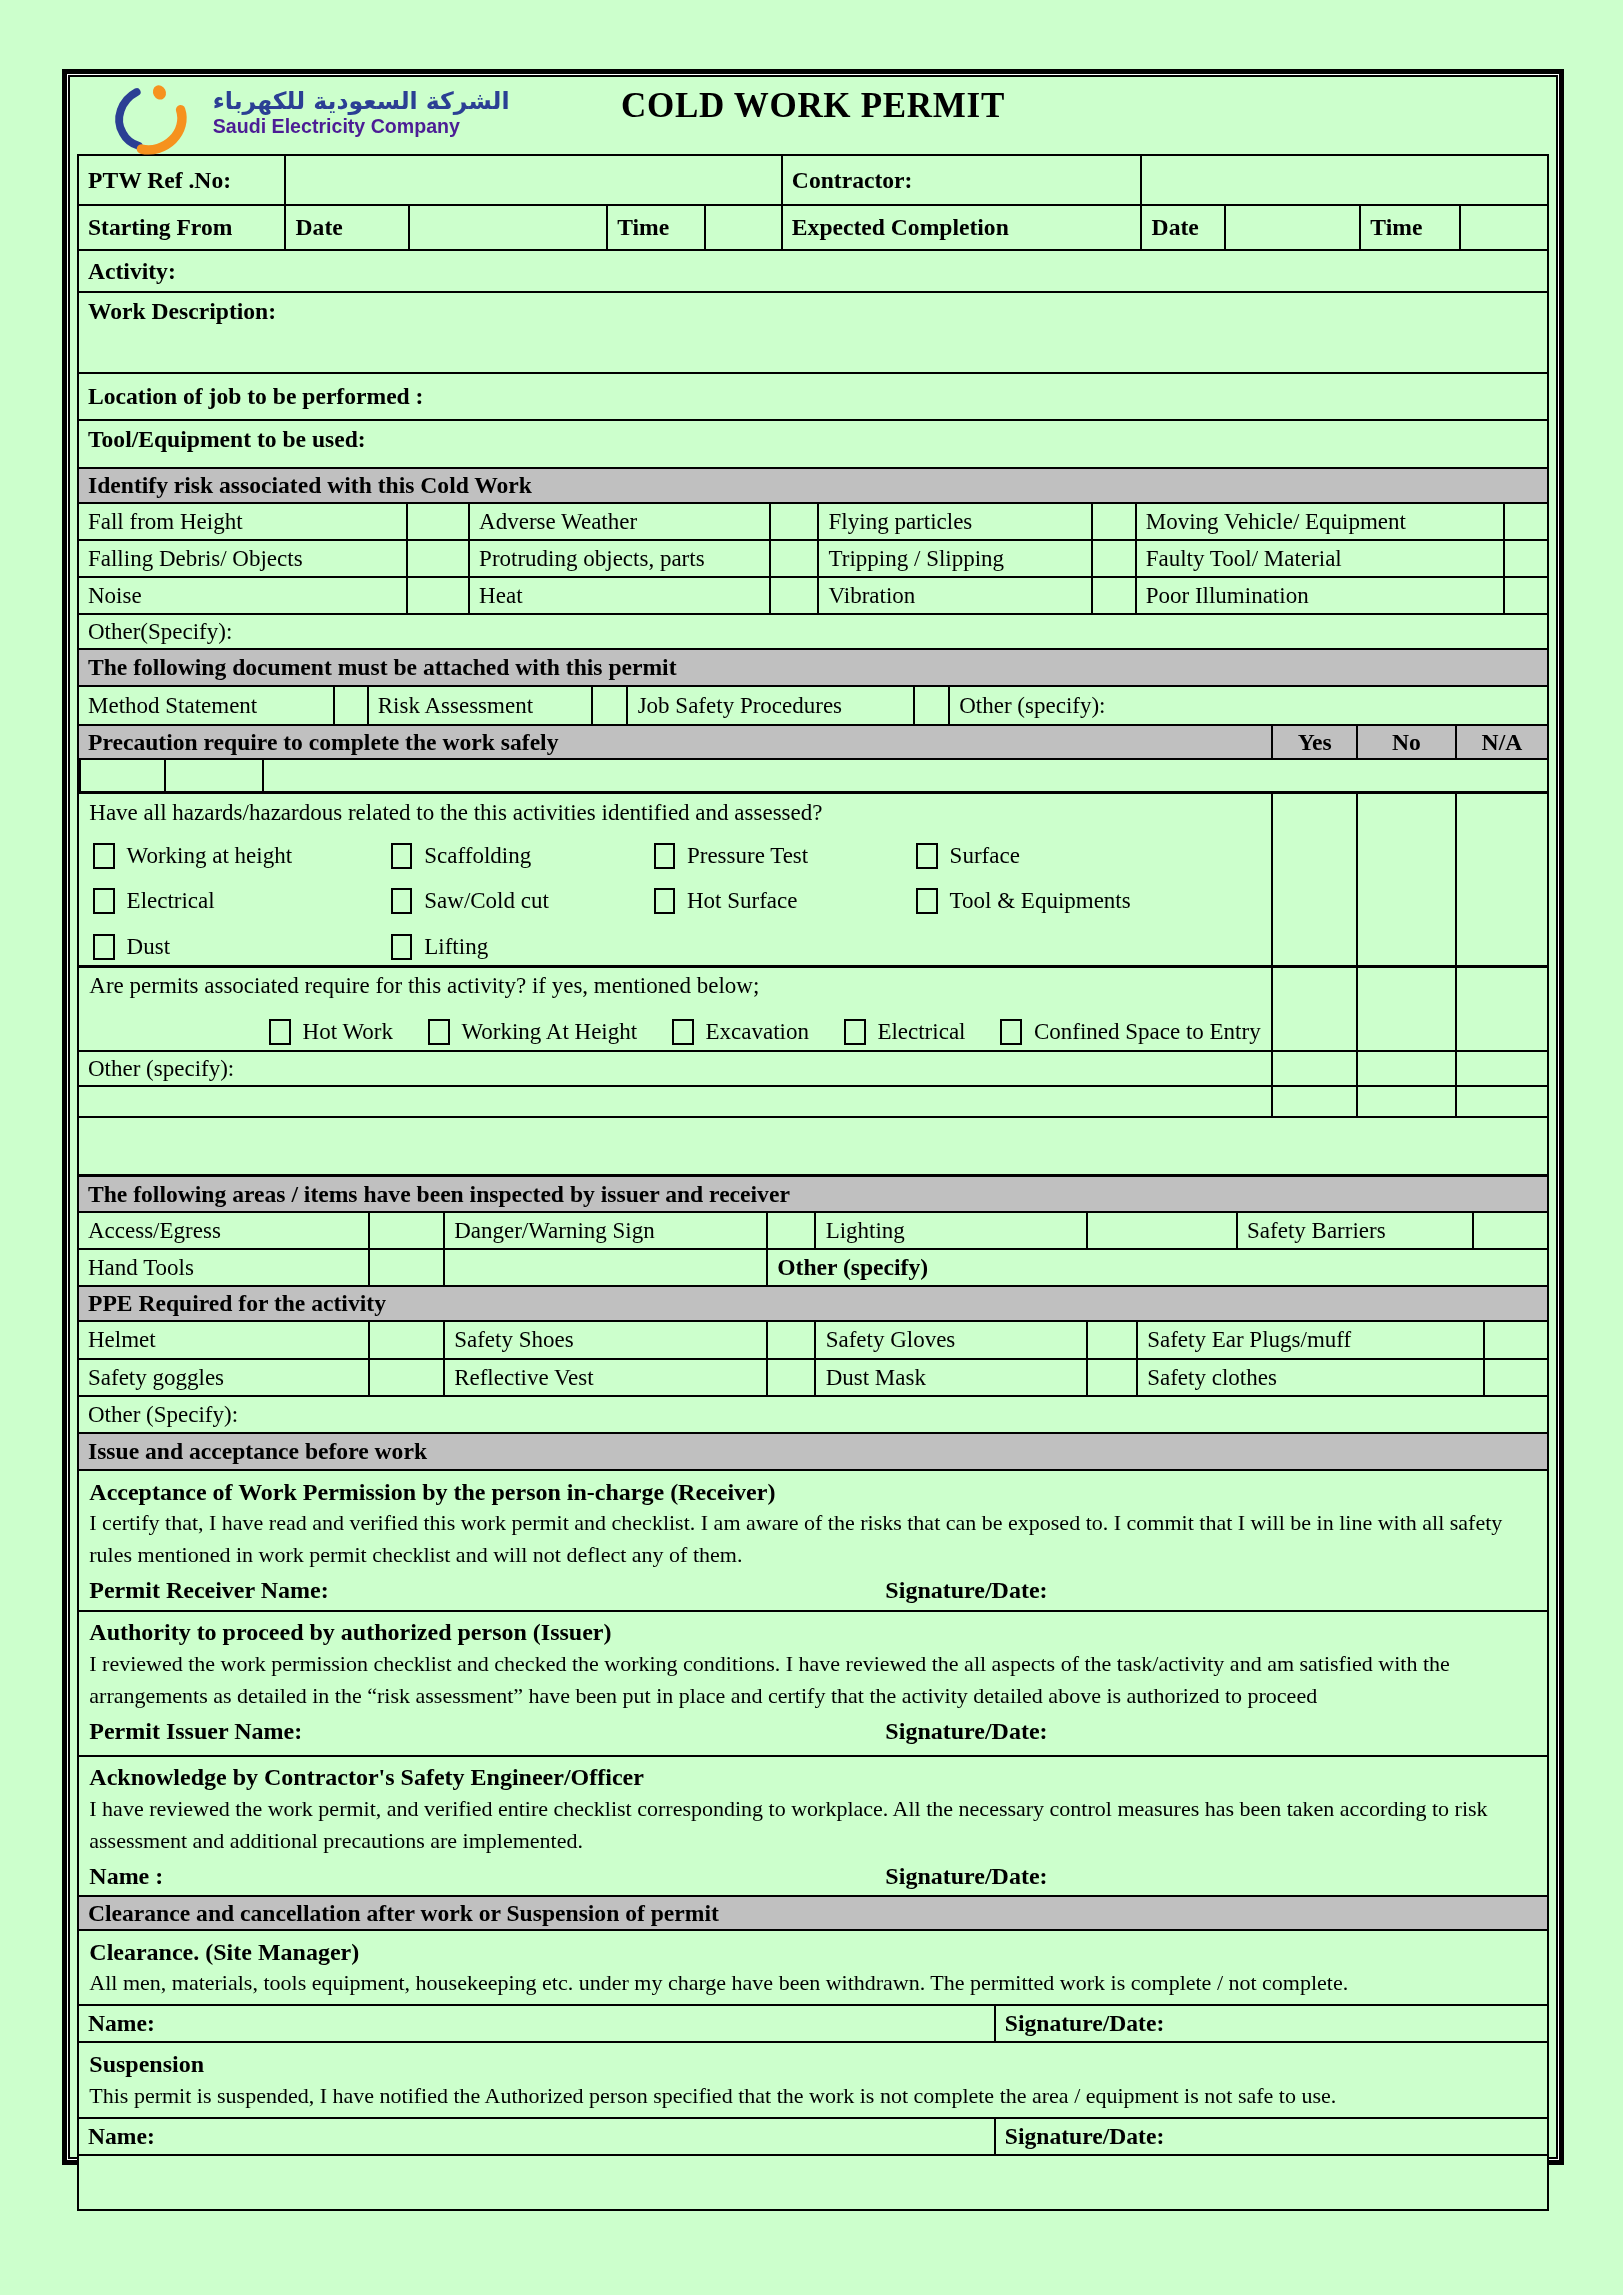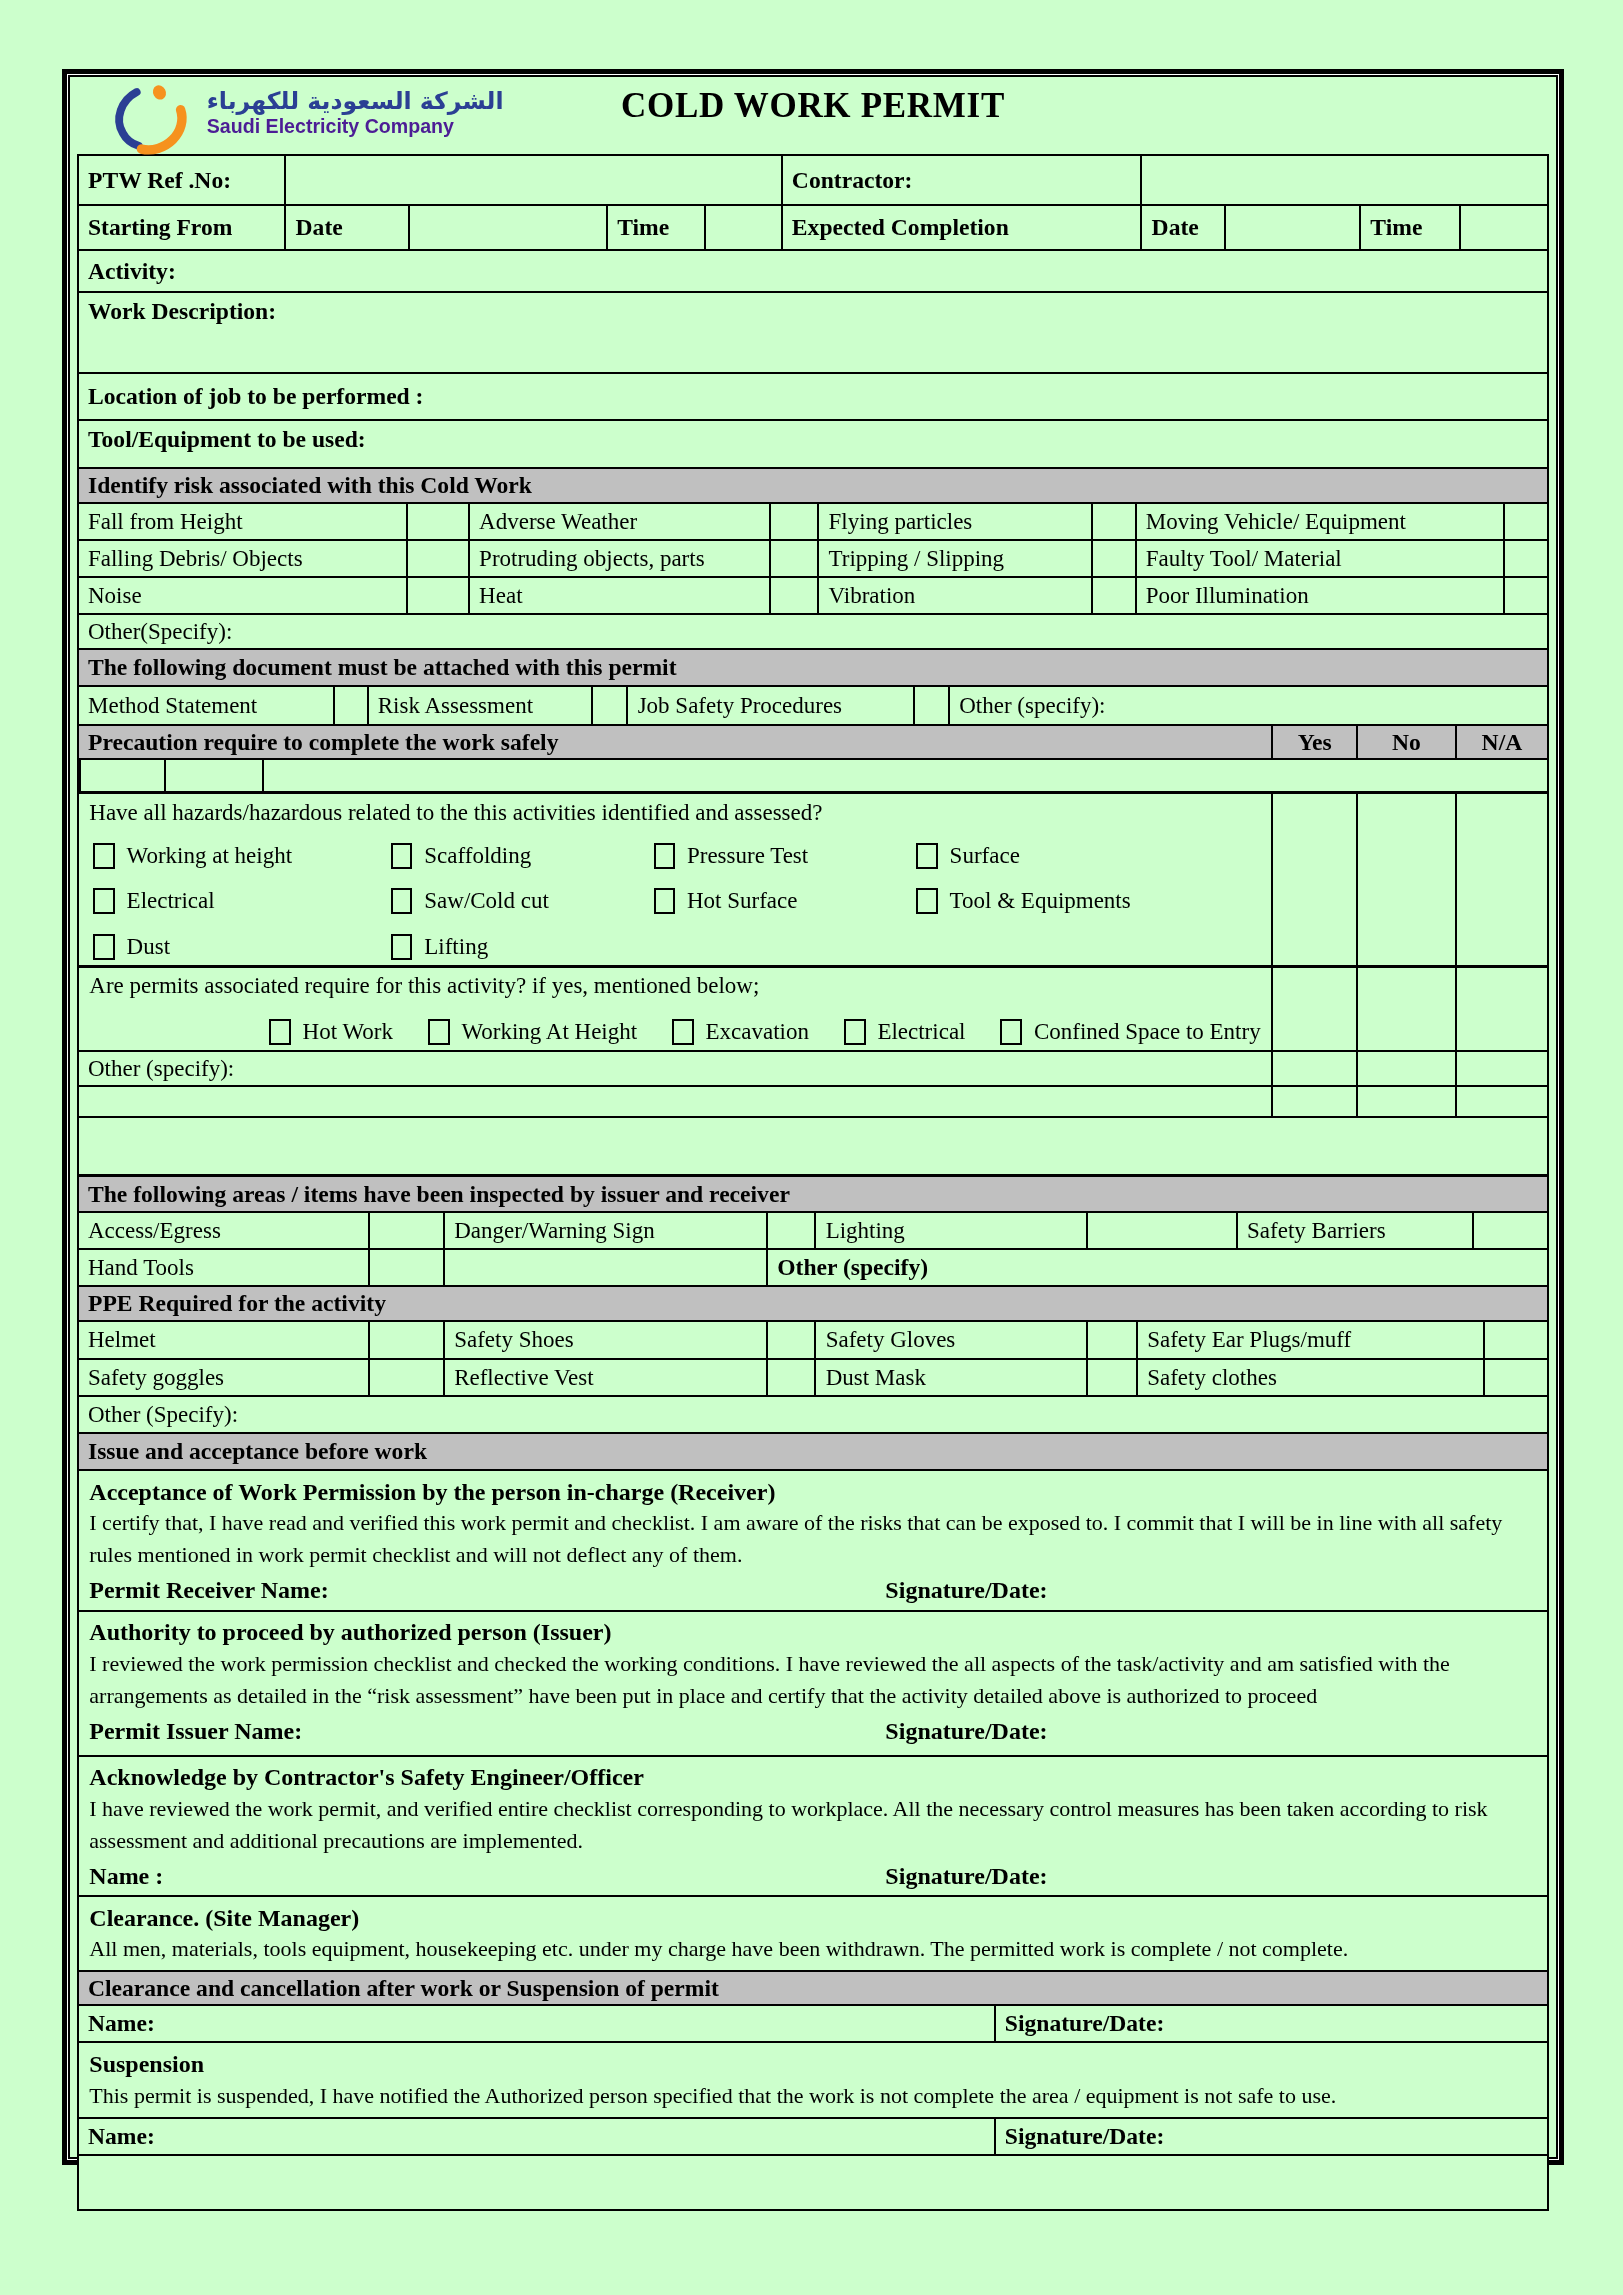--- a/index.html
+++ b/index.html
@@ -4,21 +4,21 @@
 <style>
   html,body{margin:0;padding:0;}
   .page{position:relative;width:1624px;height:2295px;background:#ccffcc;
         font-family:"Liberation Serif",serif;color:#000;overflow:hidden;}
   .frame{position:absolute;left:62px;top:69px;width:1502px;height:2096px;
          background:#ffffff;border:5.9px solid #000;box-sizing:border-box;}
   .frame-inner{position:absolute;left:1.3px;top:1.3px;right:1.3px;bottom:1.3px;
          border:2px solid #000;background:#ccffcc;box-sizing:border-box;}
   
   .brand-row{position:relative;height:77px;}
-  .logo{position:absolute;left:27.5px;top:-2.6px;display:flex;align-items:flex-start;gap:4px;}
+  .logo{position:absolute;left:27.5px;top:-2.6px;display:flex;align-items:flex-start;gap:10px;}
   .logo svg{flex:none;}
   .logo-text{padding-top:14.4px;}
   .logo-ar{font-size:23.6px;font-weight:bold;color:#2b3f94;direction:rtl;line-height:1.1;
            font-family:"DejaVu Sans",sans-serif;}
   .logo-en{font-size:19.6px;font-weight:bold;color:#4c1d95;line-height:1.2;
            font-family:"Liberation Sans",sans-serif;}
   .title{position:absolute;left:0;right:0;top:9.2px;text-align:center;
          font-size:35px;font-weight:bold;letter-spacing:0.7px;}
   
   .tbl{margin:0 6.5px;border:2px solid #000;background:#ccffcc;}
@@ -375,31 +375,31 @@
       <div class="c nol block last">
         <div class="bh">Acknowledge by Contractor's Safety Engineer/Officer</div>
         <div class="bt">I have reviewed the work permit, and verified entire checklist corresponding to workplace. All the necessary control measures has been taken according to risk assessment and additional precautions are implemented.</div>
         <div class="sigline">
           <span>Name :</span>
           <span>Signature/Date:</span>
         </div>
       </div>
     </div>
 
+    <div class="r hdr-row" style="min-height:34px">
+      <div class="c nol last">Clearance and cancellation after work or Suspension of permit</div>
+    </div>
+
     <div class="r" style="min-height:65px">
       <div class="c nol block last">
         <div class="bh">Clearance. (Site Manager)</div>
         <div class="bt">All men, materials, tools equipment, housekeeping etc. under my charge have been withdrawn. The permitted work is complete / not complete.</div>
       </div>
     </div>
 
-    <div class="r hdr-row" style="min-height:34px">
-      <div class="c nol last">Clearance and cancellation after work or Suspension of permit</div>
-    </div>
-
     <div class="r" style="min-height:37px">
       <div class="c nol lbl" style="width:62.3%">
               <span>Name:</span>
             </div>
       <div class="c lbl last">
               <span>Signature/Date:</span>
             </div>
     </div>
 
     <div class="r" style="min-height:63px">

